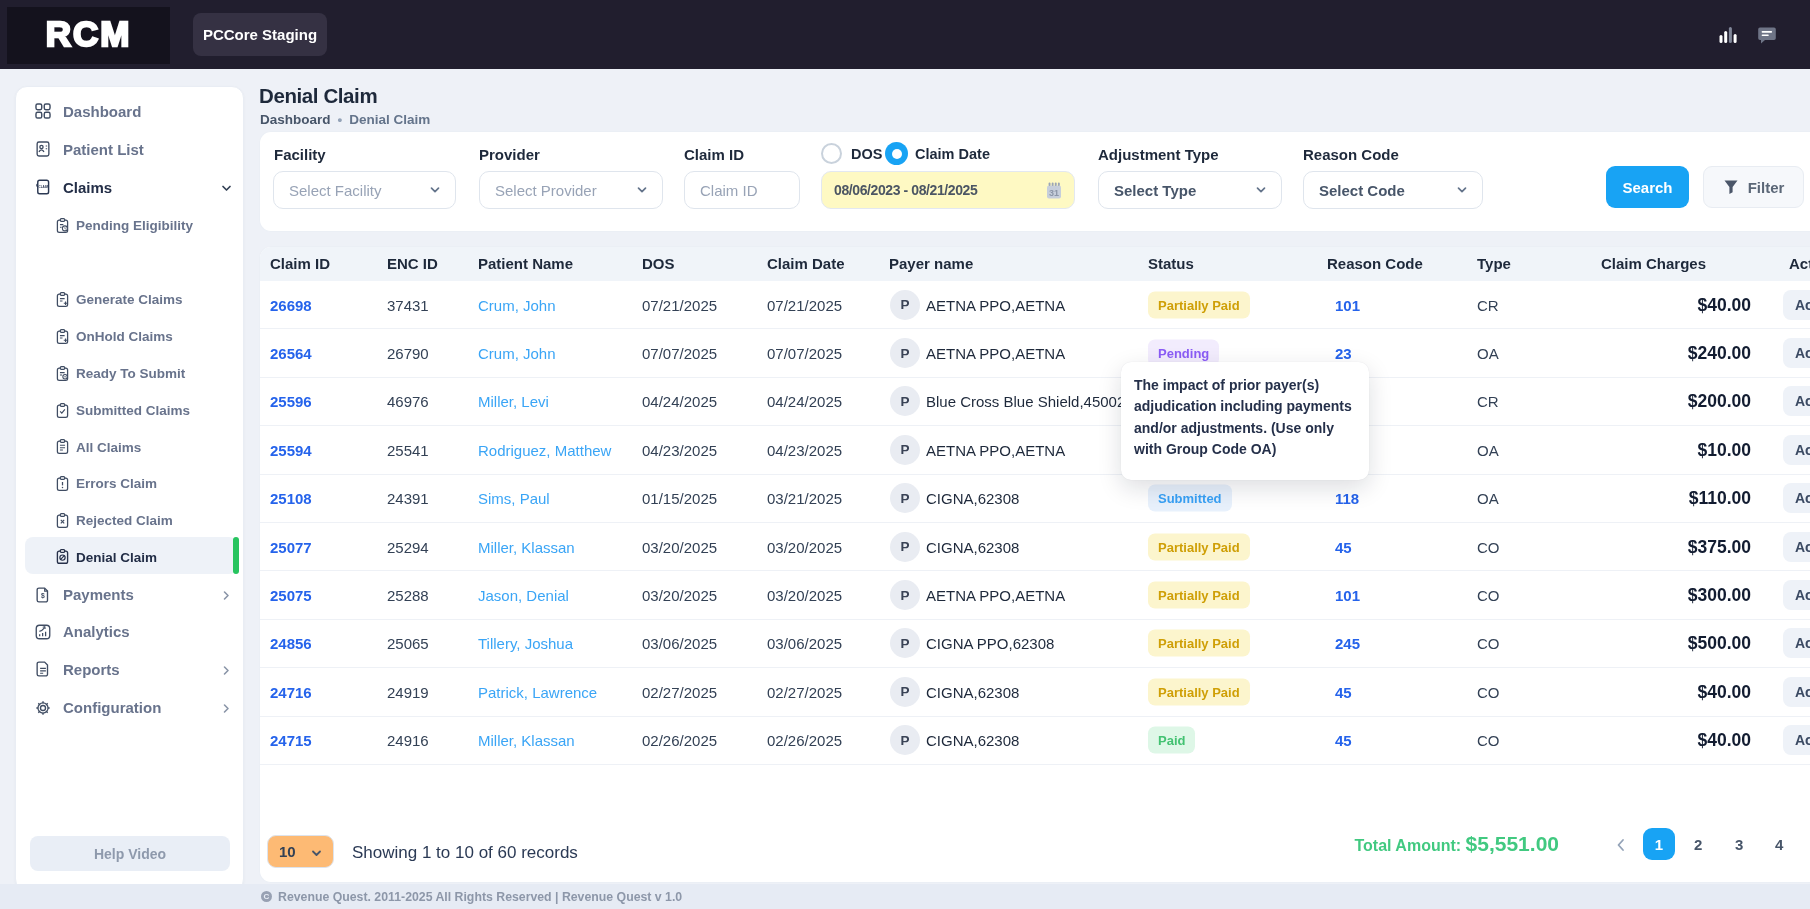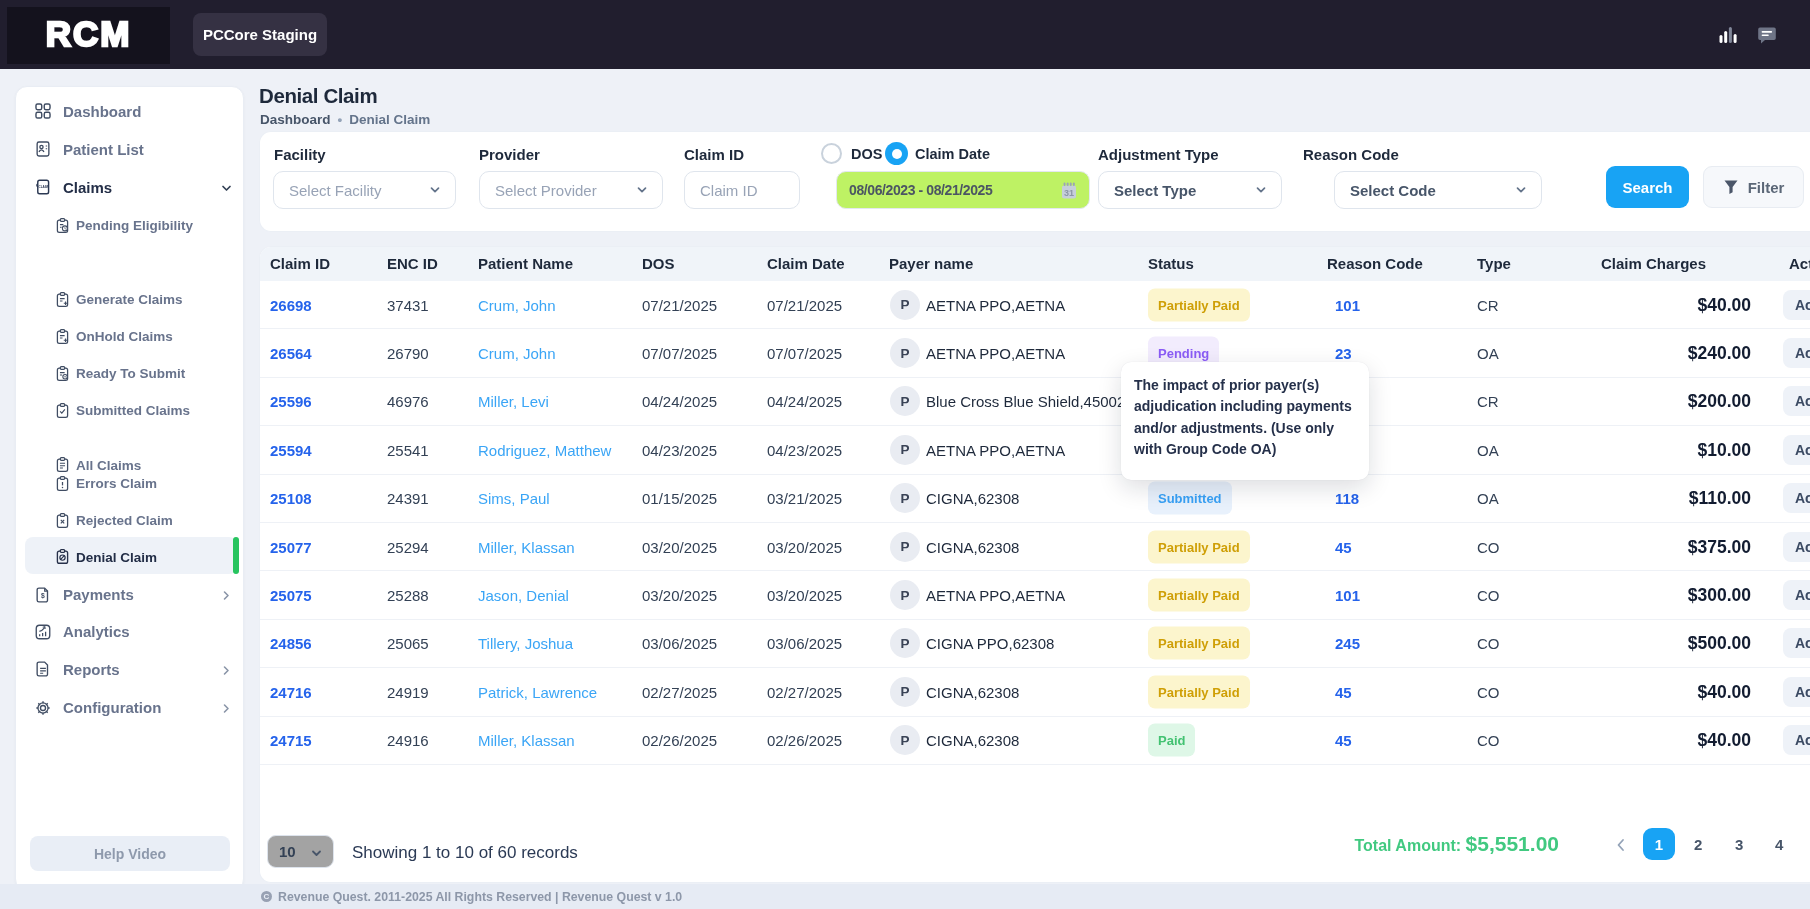--- a/index.html
+++ b/index.html
@@ -37,50 +37,50 @@
 #filtercard { position:absolute; left:259px; top:131px; width:1551px; height:101px; background:#fff; border:1px solid #ebeff5; border-radius:12px 0 0 12px; border-right:none; }
 .flabel { position:absolute; top:14px; font-size:15px; font-weight:700; color:#1e293b; }
 .fctl { position:absolute; top:39px; height:38px; border:1.5px solid #dfe5ed; border-radius:10px; background:#fff; display:flex; align-items:center; }
 .fctl .ph { margin-left:15px; font-size:15px; color:#98a3b6; }
 .fctl .sel-chev { position:absolute; right:14px; top:12px; }
 .radio { position:absolute; border-radius:50%; }
 .radio.off { top:11px; width:21px; height:21px; border:2px solid #c9d2dc; background:#fff; }
 .radio.on  { top:10px; width:23px; height:23px; background:#18a3f4; }
 .radio.on:after { content:""; position:absolute; left:6.5px; top:6.5px; width:10px; height:10px; background:#fff; border-radius:50%; }
 .rlabel { position:absolute; top:14px; font-size:14.5px; font-weight:700; color:#1e293b; }
-#datectl { background:#bef264; border-color:#e3e8f0;margin-left:15px; }
+#datectl { background:#fef9c3; border-color:#e3e8f0; }
 #datectl .dtxt { margin-left:12px; font-size:14px; font-weight:600; letter-spacing:-0.4px; color:#4b5563; }
 #searchbtn { position:absolute; left:1346px; top:34px; width:83px; height:42px; background:#18a3f4; border-radius:9px; color:#fff; font-size:15px; font-weight:700; display:flex; align-items:center; justify-content:center; }
 #filterbtn { position:absolute; left:1443px; top:34px; width:101px; height:42px; background:#f6f8fb; border:1px solid #e8ecf2; border-radius:9px; display:flex; align-items:center; justify-content:center; gap:9px; color:#5b6777; font-size:15px; font-weight:600; }
 
 
 #tablecard { position:absolute; left:259px; top:246px; width:1600px; height:637px; background:#fff; border:1px solid #ebeff5; border-radius:12px 0 0 12px; border-right:none; overflow:hidden; }
 #thead { position:absolute; left:0; top:0; width:1600px; height:34px; background:#f0f4f9; }
 .th { position:absolute; top:8px; font-size:15px; font-weight:700; color:#1e293b; }
 .trow { position:absolute; left:0; width:1600px; height:48.4px; border-bottom:1px solid #eef1f6; }
 .td { position:absolute; top:50%; transform:translateY(-50%); font-size:15px; color:#334155; }
 .td.cid { font-weight:700; color:#2563eb; }
 .td.pname { color:#3aa5f6; }
 .td.payer { color:#1e293b; }
 .pav { position:absolute; left:630px; top:50%; transform:translateY(-50%); width:30px; height:30px; border-radius:50%; background:#e9ecf2; color:#3a4356; font-size:13.5px; font-weight:700; display:flex; align-items:center; justify-content:center; }
-.badge { position:absolute; left:888px; top:50%; transform:translateY(-50%); height:33px; border-radius:7px; padding:0 10px; display:flex; align-items:center; font-size:13px; font-weight:700; }
+.badge { position:absolute; left:888px; top:50%; transform:translateY(-50%); height:27px; border-radius:7px; padding:0 10px; display:flex; align-items:center; font-size:13px; font-weight:700; }
 .b-yellow { background:#fcf5cd; color:#cf9f06; }
 .b-purple { background:#f2ecfd; color:#8b5cf6; }
 .b-sky    { background:#e8f1fc; color:#38a1f5; }
 .b-green  { background:#def7e7; color:#43c272; }
 .td.rc { left:1075px; font-weight:700; color:#2563eb; }
 .td.typ { left:1217px; }
 .td.chg { left:1341px; width:150px; text-align:right; font-size:17.5px; font-weight:700; color:#121c31; }
 .actpill { position:absolute; left:1523px; top:50%; transform:translateY(-50%); width:80px; height:30px; background:#eef2f8; border-radius:8px; display:flex; align-items:center; padding-left:12px; color:#3b4a63; font-size:14px; font-weight:600; }
 
 
 #tooltip { position:absolute; left:1121px; top:362px; width:248px; height:118px; background:#fff; border-radius:10px; box-shadow:0 8px 24px rgba(15,23,42,.14), 0 0 1px rgba(15,23,42,.12); padding:13px 12px 0 13px; font-size:14px; font-weight:600; color:#25304a; line-height:21.3px; z-index:30; }
 
 
-#pgsel { position:absolute; left:7px; top:588px; width:67px; height:33px; border:1.5px solid #dde3ec; border-radius:9px; background:#a3a3a3; }
+#pgsel { position:absolute; left:7px; top:588px; width:67px; height:33px; border:1.5px solid #dde3ec; border-radius:9px; background:#fdba74; }
 #pgsel .n { position:absolute; left:11px; top:7px; font-size:15px; font-weight:600; color:#334155; }
 #showing { position:absolute; left:92px; top:596px; font-size:17px; color:#2b3a55; }
 #total { position:absolute; left:799px; top:585px; width:500px; text-align:right; color:#41c980; }
 #total .t1 { font-size:16px; font-weight:700; }
 #total .t2 { font-size:21px; font-weight:700; }
 .pgnum { position:absolute; top:836px; font-size:15px; font-weight:600; color:#475569; }
 #pg1 { position:absolute; left:1643px; top:828px; width:32px; height:32px; background:#18a3f4; border-radius:9px; color:#fff; font-size:15px; font-weight:700; display:flex; align-items:center; justify-content:center; }
 
 
 #footer { position:absolute; left:0; top:884px; width:1810px; height:25px; background:#e6ebf4; display:flex; align-items:center; }
@@ -179,21 +179,21 @@
     <span class="lbl">Ready To Submit</span>
   </div>
   <div class="nav-item nav-sub" style="top:304.5px">
     <svg class="ico" viewBox="0 0 20 20" fill="none" stroke="#404d63" stroke-width="1.5">
         <rect x="4" y="3.6" width="12" height="14.4" rx="2.2"></rect>
         <rect x="7.4" y="1.9" width="5.2" height="3.2" rx="1.2" fill="#fff"></rect>
         <path d="M7.2 11l2 2 3.6-4.2" stroke-width="1.4"></path>
       </svg>
     <span class="lbl">Submitted Claims</span>
   </div>
-  <div class="nav-item nav-sub" style="top:359px">
+  <div class="nav-item nav-sub" style="top:341px">
     <svg class="ico" viewBox="0 0 20 20" fill="none" stroke="#404d63" stroke-width="1.5">
         <rect x="4" y="3.6" width="12" height="14.4" rx="2.2"></rect>
         <rect x="7.4" y="1.9" width="5.2" height="3.2" rx="1.2" fill="#fff"></rect>
         <path d="M7 8.6h6M7 11.4h6M7 14.2h3.5" stroke-width="1.3"></path>
       </svg>
     <span class="lbl">All Claims</span>
   </div>
   <div class="nav-item nav-sub" style="top:377.5px">
     <svg class="ico" viewBox="0 0 20 20" fill="none" stroke="#404d63" stroke-width="1.5">
         <rect x="4" y="3.6" width="12" height="14.4" rx="2.2"></rect>
@@ -306,21 +306,21 @@
       <text x="10" y="15" text-anchor="middle" font-size="9" font-weight="bold" fill="#8c96a8" font-family="Liberation Sans, sans-serif">31</text>
     </svg>
     </div>
 
   <div class="fctl" style="left:838px;width:184px">
       <span class="ph" style="color:#475569;font-weight:700">Select Type</span>
     <svg class="sel-chev" width="12" height="12" viewBox="0 0 12 12">
         <path d="M2.5 4.2 6 7.7 9.5 4.2" fill="none" stroke="#64748b" stroke-width="1.7" stroke-linecap="round" stroke-linejoin="round"></path>
       </svg>
     </div>
-  <div class="fctl" style="left:1074px;width:208px">
+  <div class="fctl" style="left:1043px;width:180px">
       <span class="ph" style="color:#475569;font-weight:700">Select Code</span>
     <svg class="sel-chev" width="12" height="12" viewBox="0 0 12 12">
         <path d="M2.5 4.2 6 7.7 9.5 4.2" fill="none" stroke="#64748b" stroke-width="1.7" stroke-linecap="round" stroke-linejoin="round"></path>
       </svg>
     </div>
 
   <div id="searchbtn">Search</div>
   <div id="filterbtn">
     <svg width="16" height="16" viewBox="0 0 16 16">
         <path d="M1.5 1.5h13L9.6 8v5.3L6.4 15V8Z" fill="#4b5669"></path>

